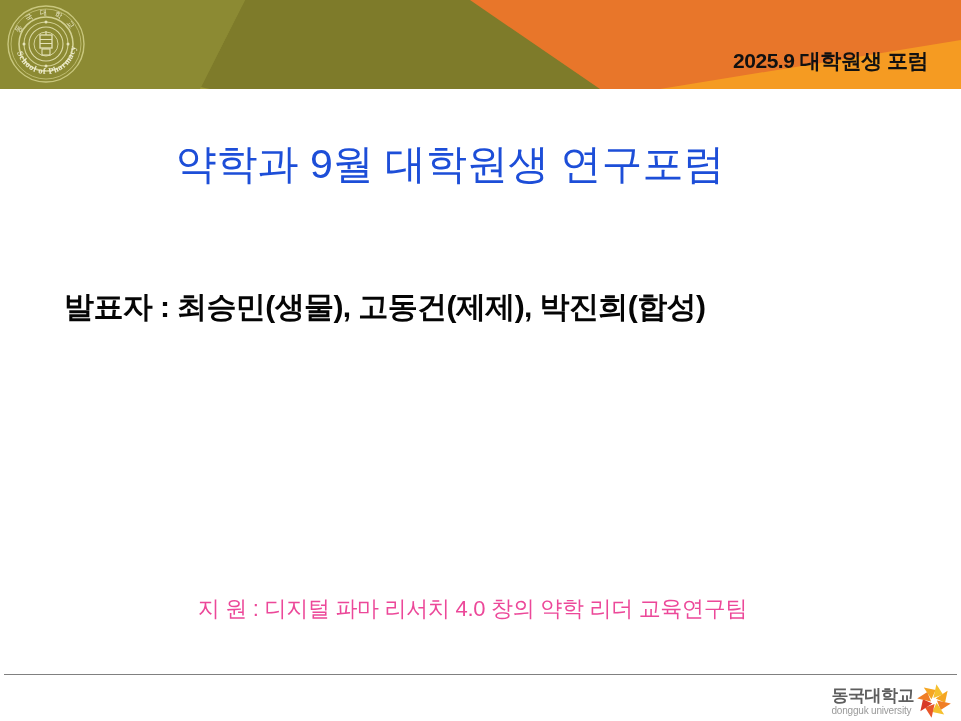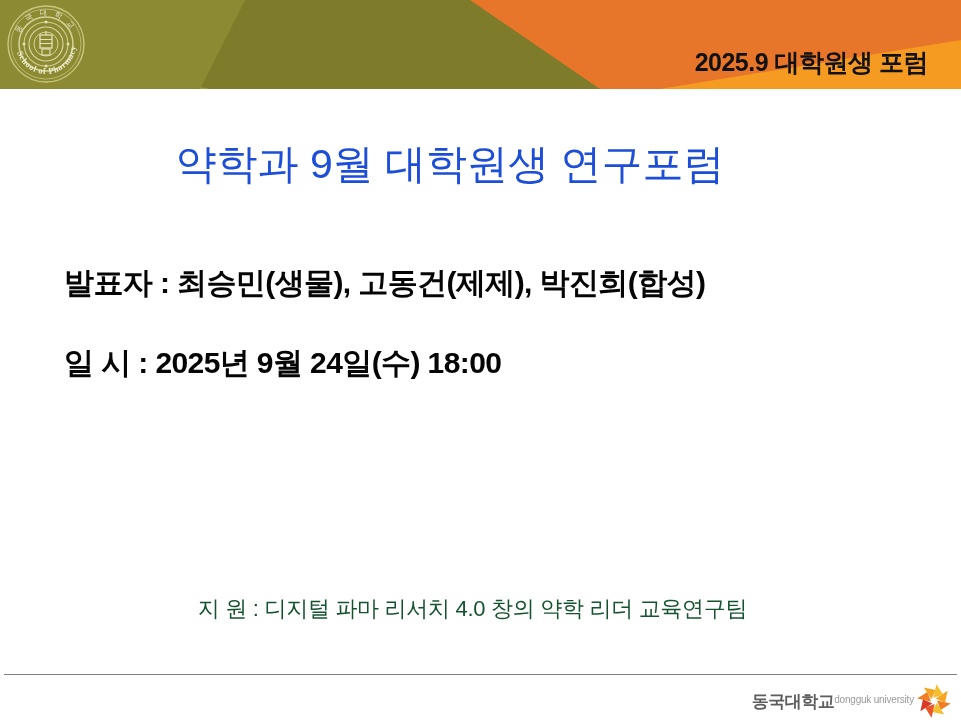--- a/index.html
+++ b/index.html
@@ -45,21 +45,21 @@
     width: 80px;
     height: 80px;
     z-index: 3;
   }
 
   .banner-title {
     position: absolute;
     right: 33px;
     top: 50px;
     z-index: 4;
-    font-size: 25px;
+    font-size: 21px;
     font-weight: bold;
     color: #111111;
     letter-spacing: -0.5px;
     line-height: 1;
     white-space: nowrap;
   }
 
   
   .body-area {
     position: absolute;
@@ -77,21 +77,21 @@
     text-align: center;
     font-size: 41px;
     font-weight: 500;
     color: #1d4ed8;
     letter-spacing: 0px;
     white-space: nowrap;
   }
 
   .info-block {
     position: absolute;
-    top: 178px;
+    top: 202px;
     left: 64px;
     width: 880px;
   }
 
   .info-line {
     font-size: 30px;
     font-weight: bold;
     color: #050505;
     letter-spacing: -0.6px;
     line-height: 1.05;
@@ -101,21 +101,21 @@
   .info-line:last-child { margin-bottom: 0; }
 
   .support-line {
     position: absolute;
     top: 505px;
     left: 0;
     width: 945px;
     text-align: center;
     font-size: 22px;
     font-weight: normal;
-    color: #14532d;
+    color: #ec4899;
     letter-spacing: -0.3px;
     white-space: nowrap;
   }
 
   
   .footer {
     position: absolute;
     left: 0;
     top: 674px;
     width: 961px;
@@ -132,21 +132,21 @@
   .brand {
     position: absolute;
     right: 10px;
     top: 10px;
     display: flex;
     align-items: center;
     gap: 2px;
   }
   .brand-text {
     display: flex;
-    flex-direction: row;
+    flex-direction: column;
     align-items: flex-start;
     line-height: 1;
   }
   .brand-ko {
     font-size: 17px;
     font-weight: bold;
     color: #5E5E5E;
     letter-spacing: -0.5px;
   }
   .brand-en {
@@ -211,21 +211,20 @@
 
     <div class="banner-title">2025.9 대학원생 포럼</div>
   </div>
 
   <div class="body-area">
 
     <div class="slide-title">약학과 9월 대학원생 연구포럼</div>
 
     <div class="info-block">
       <div class="info-line">발표자 : 최승민(생물), 고동건(제제), 박진희(합성)</div>
-      <div class="info-line">일    시 : 2025년 9월 24일(수) 18:00</div>
     </div>
 
     <div class="support-line">지  원 : 디지털 파마 리서치 4.0 창의 약학 리더 교육연구팀</div>
   </div>
 
   <div class="footer">
     <div class="footer-rule"></div>
 
     <div class="brand">
       <div class="brand-text">

